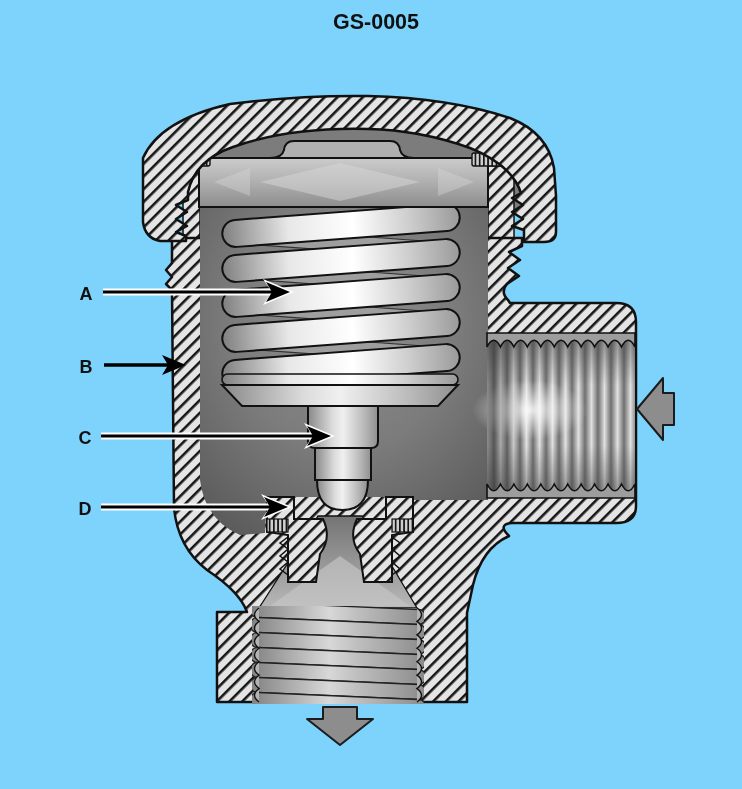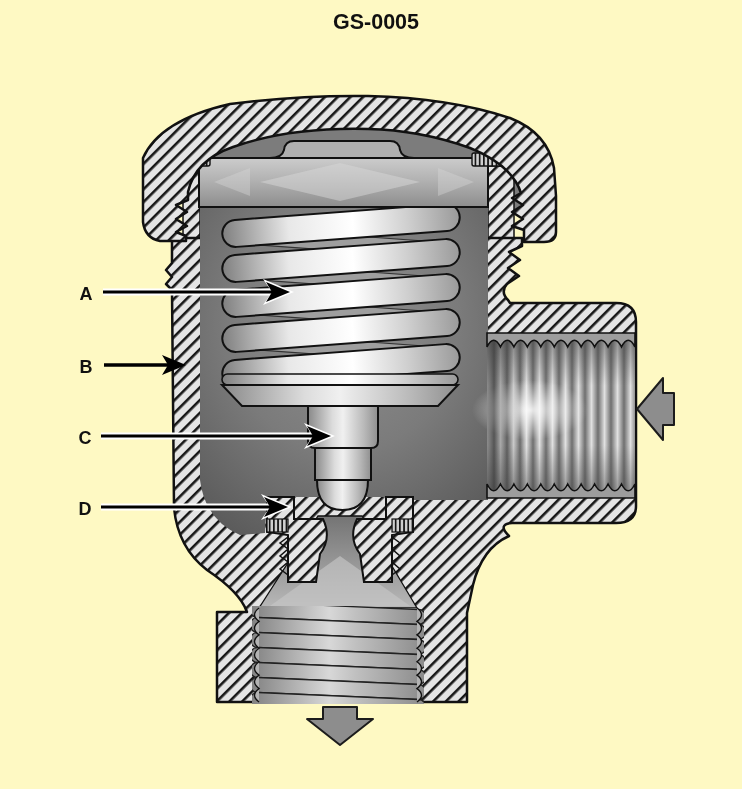--- a/index.html
+++ b/index.html
@@ -1,16 +1,16 @@
 <!DOCTYPE html>
 <html><head>
 <meta charset="utf-8">
 <style>
   html,body{margin:0;padding:0;background:#ffffff;}
-  .canvas{position:relative;width:742px;height:789px;background:#fef9c3;overflow:hidden;
+  .canvas{position:relative;width:742px;height:789px;background:#7dd3fc;overflow:hidden;
           font-family:"Liberation Sans",sans-serif;}
   svg text{font-family:"Liberation Sans",sans-serif;}
   .title-text{font-size:21.5px;font-weight:700;fill:#111;}
   .label-text{font-size:18px;font-weight:700;fill:#111;}
 </style>
 </head>
 <body>
 
 <div class="canvas">
 <svg width="742" height="789" viewBox="0 0 742 789">

